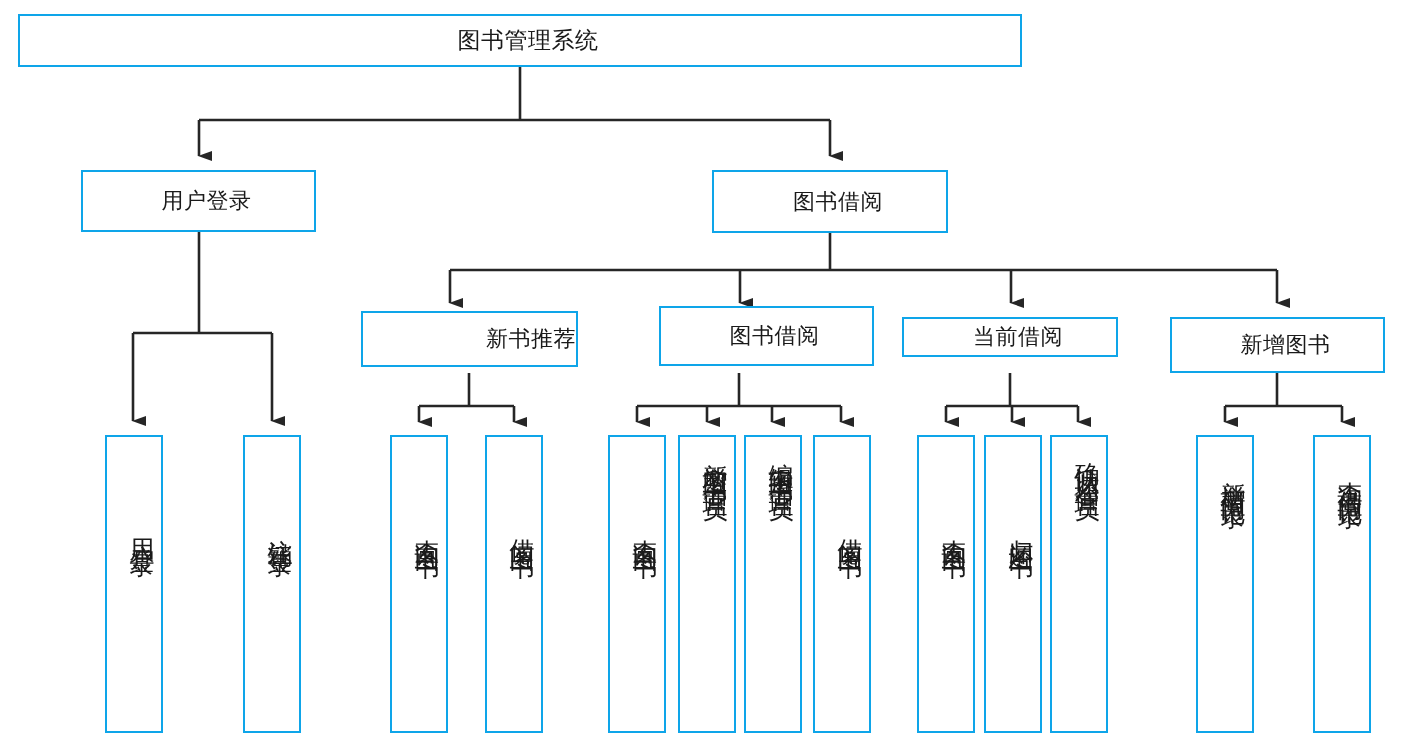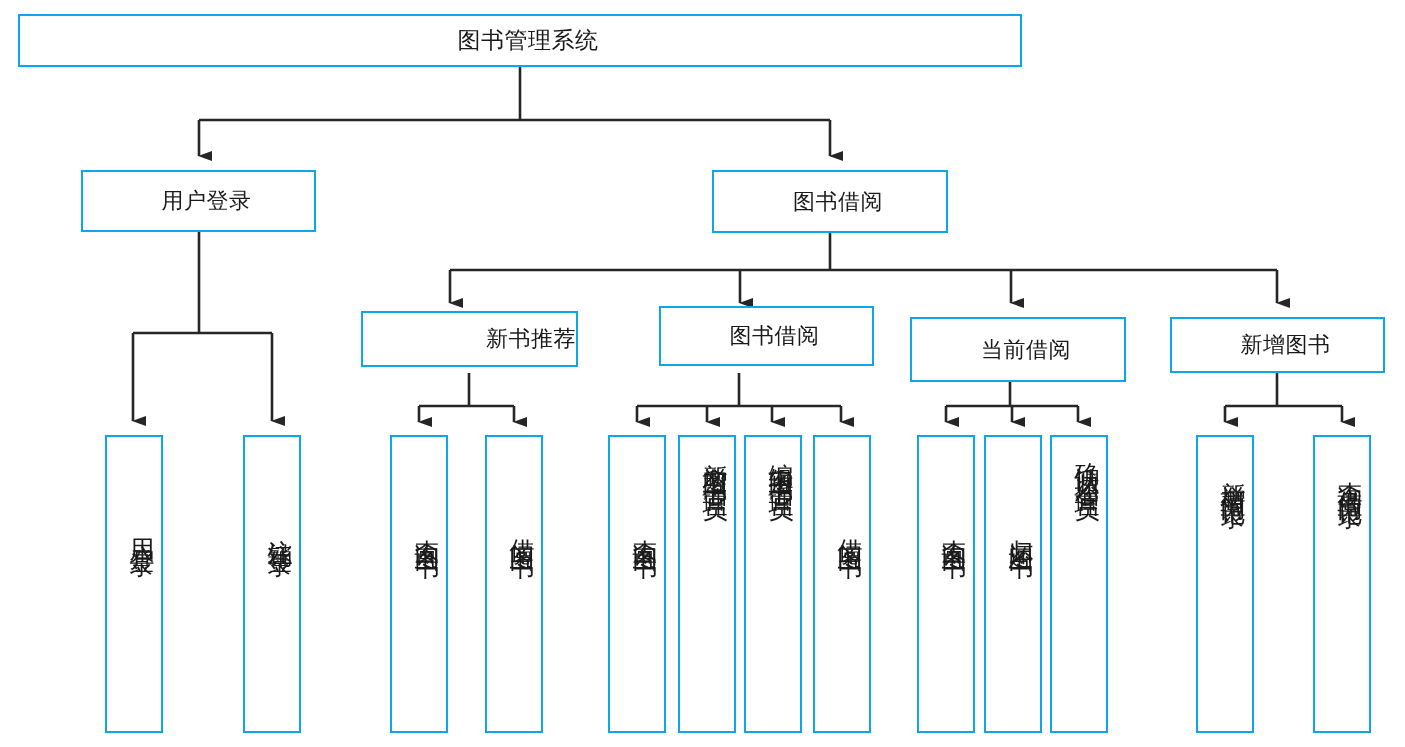--- a/index.html
+++ b/index.html
@@ -151,21 +151,21 @@
   <div class="node horiz" style="left:712px; top:170px; width:236px; height:63px;">
     <span class="label">图书借阅</span>
   </div>
 
   <div class="node horiz" style="left:361px; top:311px; width:217px; height:56px;justify-content:flex-end;">
     <span class="label">新书推荐</span>
   </div>
   <div class="node horiz" style="left:632px; top:306px; width:215px; height:60px;margin-left:27px;">
     <span class="label">图书借阅</span>
   </div>
-  <div class="node horiz" style="left:902px; top:317px; width:216px; height:65px;margin-left:8px;">
+  <div class="node horiz" style="left:902px; top:317px; width:216px; height:40px;">
     <span class="label">当前借阅</span>
   </div>
   <div class="node horiz" style="left:1170px; top:317px; width:215px; height:56px;">
     <span class="label">新增图书</span>
   </div>
 
   <div class="node vert mid" style="left:105px; top:435px; width:58px; height:298px;">
     <span class="label">用户登录</span>
   </div>
   <div class="node vert mid" style="left:243px; top:435px; width:58px; height:298px;">

